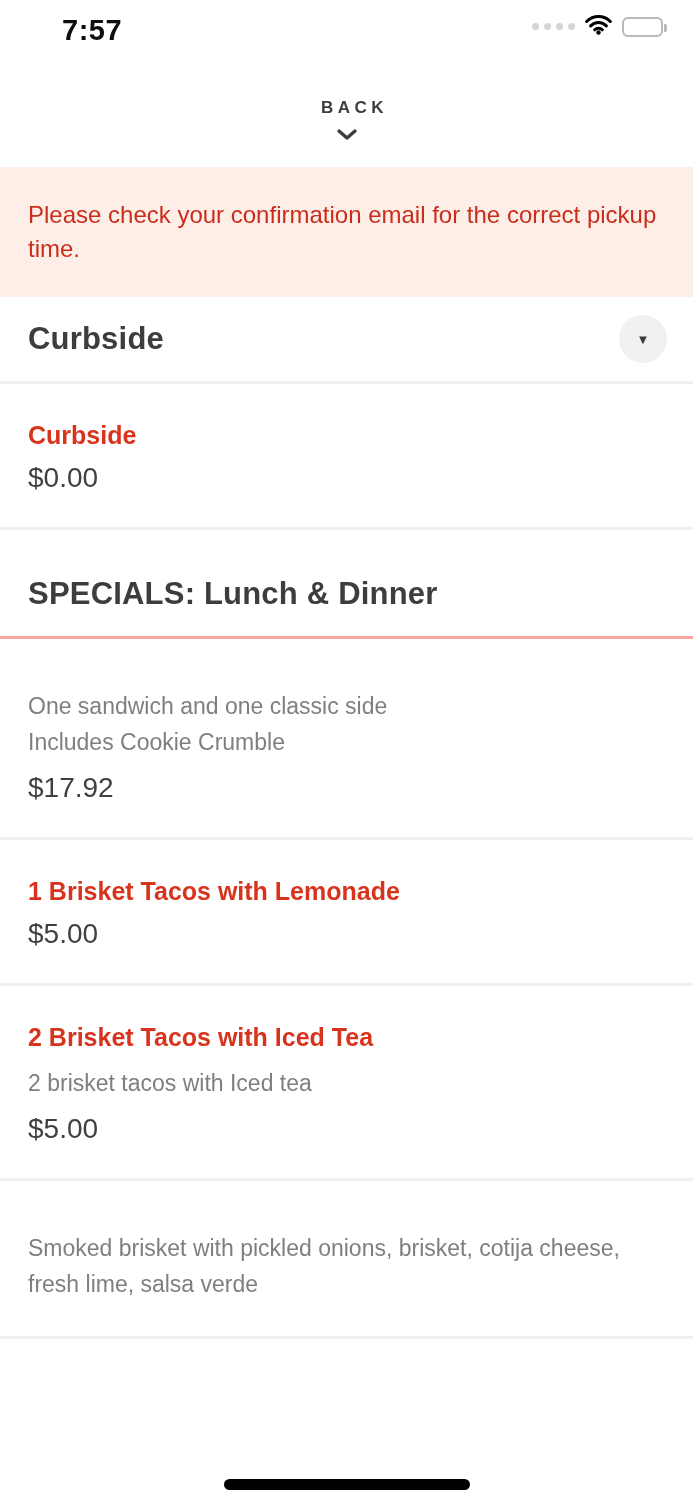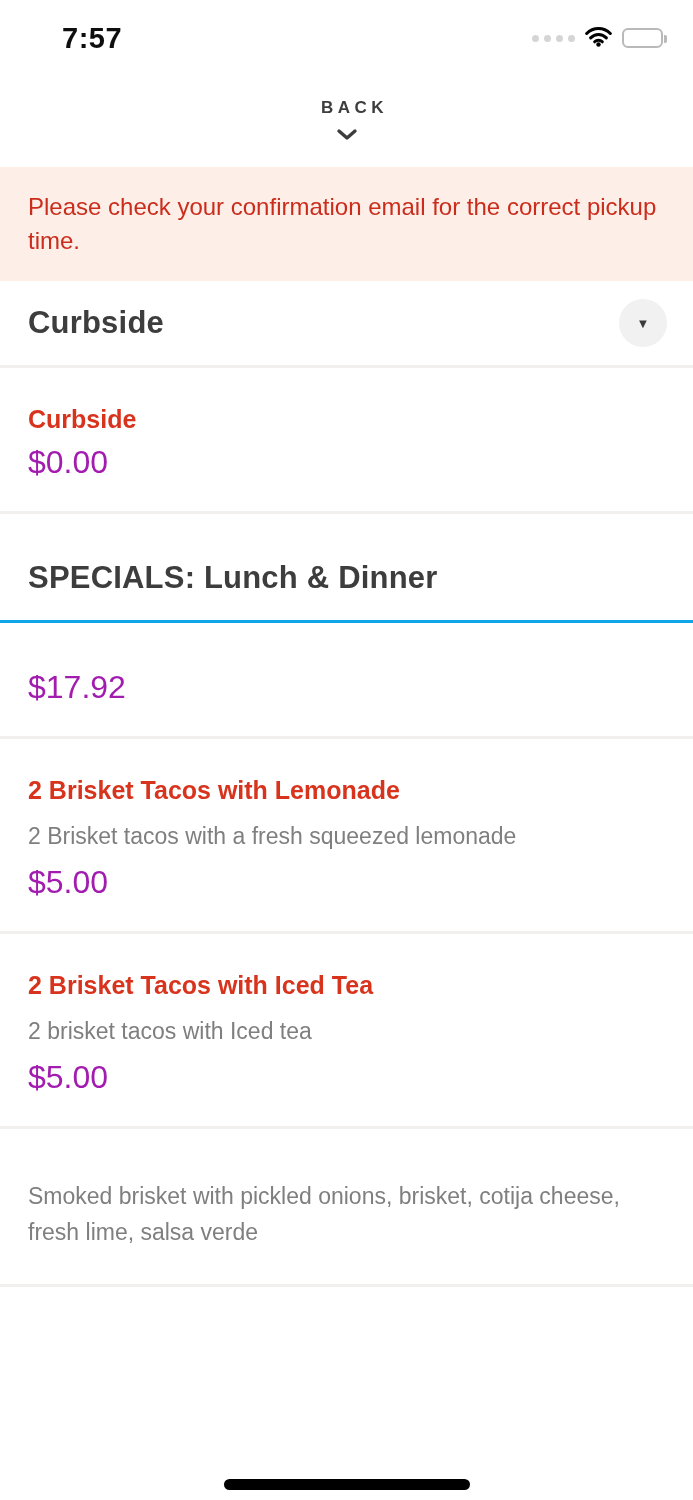--- a/index.html
+++ b/index.html
@@ -5,68 +5,68 @@
   * { margin:0; padding:0; box-sizing:border-box; }
   html,body { background:#ffffff; }
   body {
     width:693px; height:1500px; overflow:hidden; position:relative;
     font-family:"Liberation Sans", sans-serif;
     -webkit-font-smoothing:antialiased;
   }
 
   
   .status-bar {
-    height:62px; display:flex; align-items:center; justify-content:space-between;
+    height:62px; display:flex; align-items:flex-start; justify-content:space-between;
     padding:14px 30px 0 62px;
   }
   .time { font-size:29px; font-weight:700; color:#0e0e0e; letter-spacing:.5px; }
   .status-icons { display:flex; align-items:center; gap:10px; }
   .cell-dots { display:flex; gap:5px; align-items:center; }
   .cell-dots i { width:7px; height:7px; border-radius:50%; background:#d5d5d5; }
   .battery { position:relative; width:41px; height:20px; border:2px solid #b9b9b9;
     border-radius:6px; padding:2px; }
   .battery .level { width:100%; height:100%; background:#000; border-radius:3px; }
   .battery .nub { position:absolute; right:-6px; top:5px; width:3px; height:8px;
     background:#b9b9b9; border-radius:0 2px 2px 0; }
 
   
   .nav { text-align:center; padding-top:36px; padding-bottom:22px; cursor:pointer; }
   .back-label { font-size:17px; font-weight:700; letter-spacing:4.5px; color:#3d3d3d;margin-left:16px; }
   .nav .chevron { margin-top:9px; }
 
   
   .banner {
     background:#fdeee8; color:#cb2d1c;
-    padding:23px 28px; font-size:24px; line-height:34px;
+    padding:31px 28px; font-size:24px; line-height:34px;
   }
 
   
   .category-header {
     display:flex; align-items:center; justify-content:space-between;
     padding:18px 26px 18px 28px; border-bottom:3px solid #f1f0ef;
   }
   .category-title { font-size:31px; font-weight:700; color:#3d3d3d; letter-spacing:.2px; }
   .dropdown-btn {
     width:48px; height:48px; border-radius:50%; background:#f1f1f1; border:none;
     display:flex; align-items:center; justify-content:center;
     font-size:13px; color:#3a3a3a; cursor:pointer;
   }
 
   
   .section-header {
     padding:46px 28px 24px; font-size:31px; line-height:36px; font-weight:700;
-    color:#3d3d3d; border-bottom:3px solid #0ea5e9; letter-spacing:.2px;
+    color:#3d3d3d; border-bottom:3px solid #fca5a5; letter-spacing:.2px;
   }
 
   
   .menu-item { padding:36px 28px 34px; border-bottom:3px solid #f1f0ef; cursor:pointer; }
   .item-title { font-size:25px; line-height:30px; font-weight:700; color:#d8341d; }
   .item-desc  { margin-top:13px; font-size:23px; line-height:36px; color:#7f7f7f;
     white-space:pre-line; }
-  .item-price { margin-top:13px; font-size:32px; line-height:30px; color:#a21caf; }
+  .item-price { margin-top:13px; font-size:28px; line-height:30px; color:#404040; }
 
   
   .home-indicator {
     position:absolute; left:50%; transform:translateX(-50%); bottom:10px;
     width:246px; height:11px; border-radius:6px; background:#000; z-index:20;
   }
 </style>
 </head>
 <body>
 
@@ -116,26 +116,27 @@
 <div class="menu-item">
   <div class="item-title">Curbside</div>
   <div class="item-price">$0.00</div>
 </div>
 
 <div class="section-header">
   <span>SPECIALS: Lunch &amp; Dinner</span>
 </div>
 
 <div class="menu-item">
+  <div class="item-desc">One sandwich and one classic side
+Includes Cookie Crumble</div>
   <div class="item-price">$17.92</div>
 </div>
 
 <div class="menu-item">
-  <div class="item-title">2 Brisket Tacos with Lemonade</div>
-  <div class="item-desc">2 Brisket tacos with a fresh squeezed lemonade</div>
+  <div class="item-title">1 Brisket Tacos with Lemonade</div>
   <div class="item-price">$5.00</div>
 </div>
 
 <div class="menu-item">
   <div class="item-title">2 Brisket Tacos with Iced Tea</div>
   <div class="item-desc">2 brisket tacos with Iced tea</div>
   <div class="item-price">$5.00</div>
 </div>
 
 <div class="menu-item">

